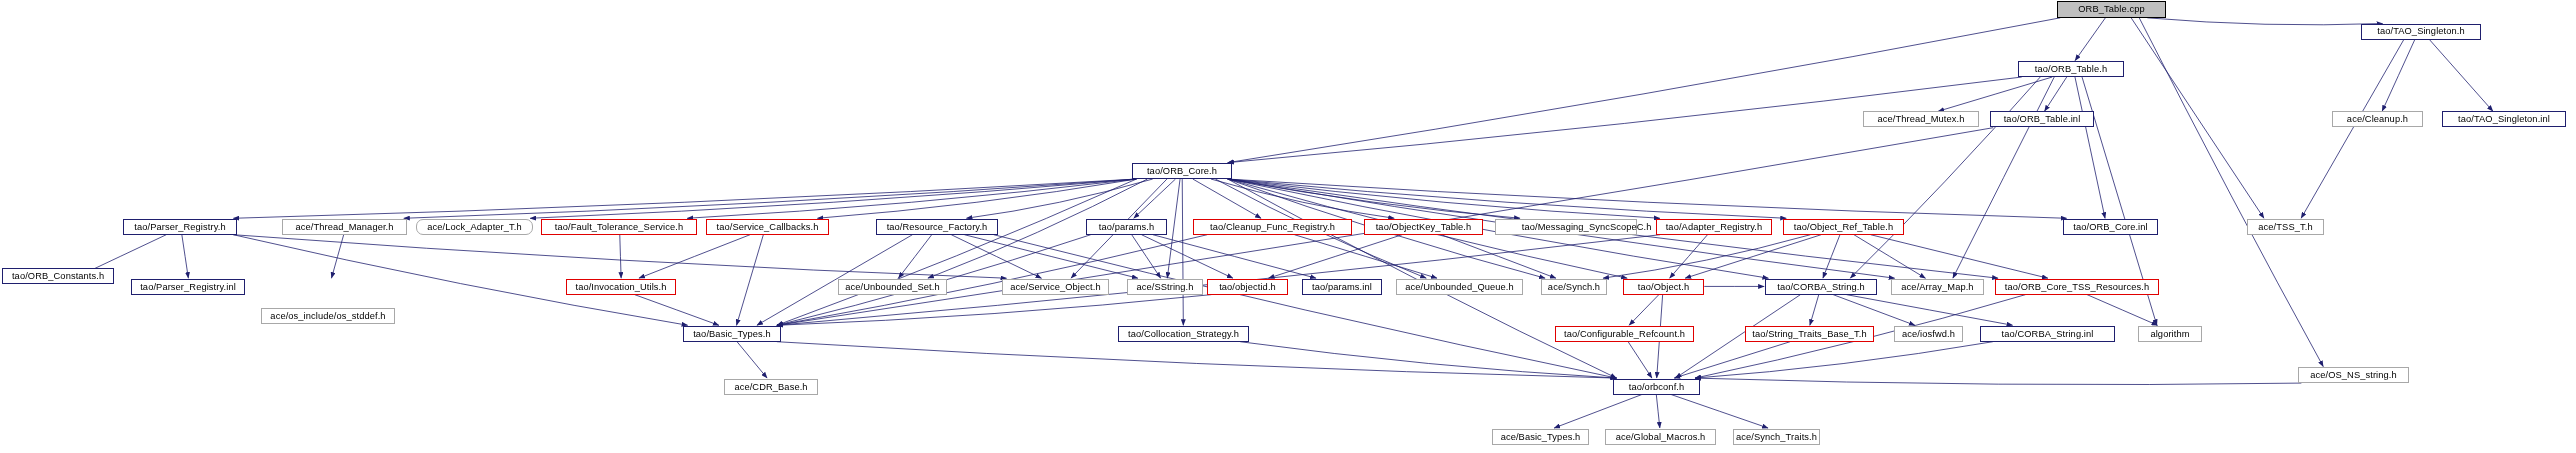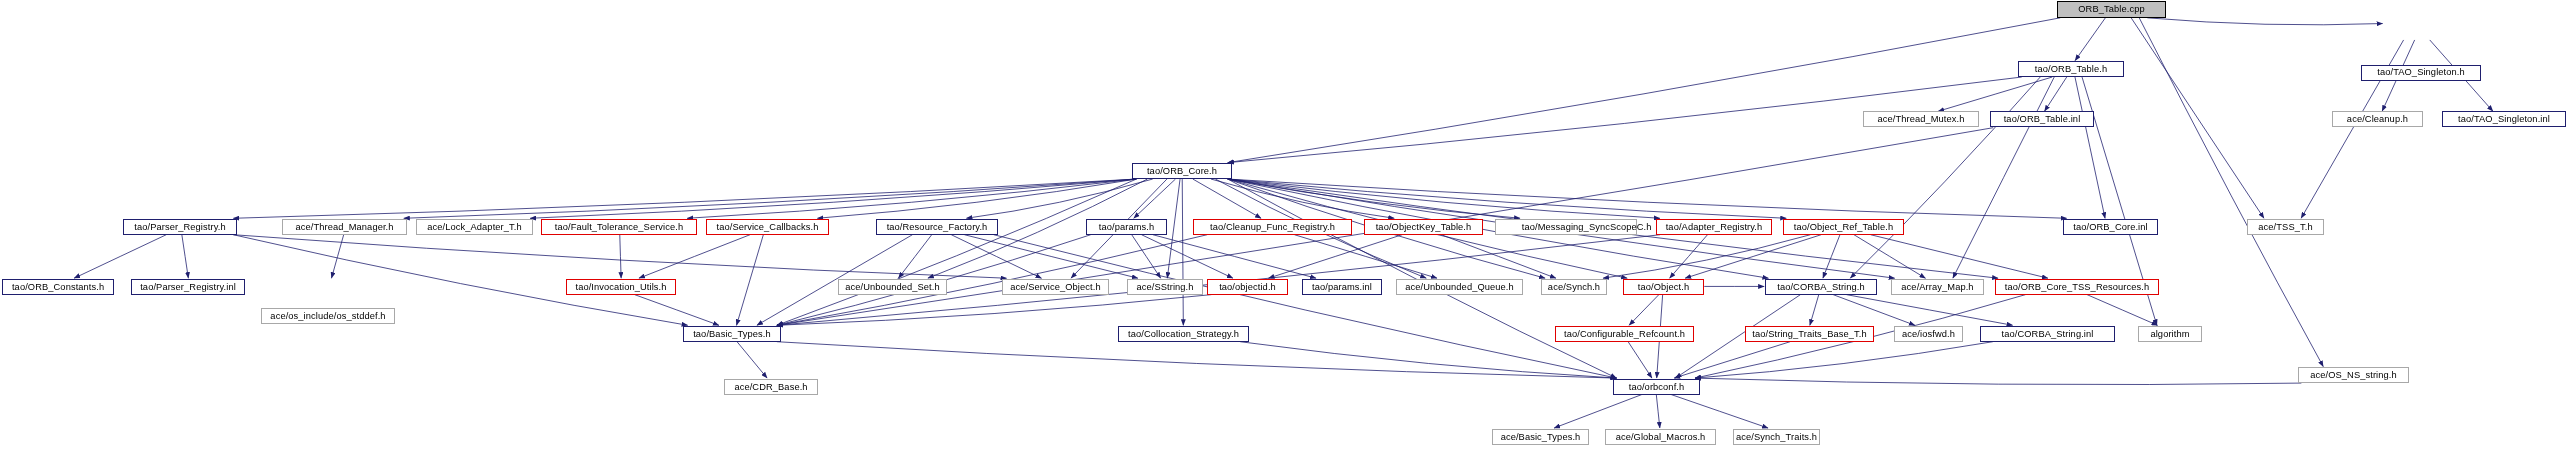--- a/index.html
+++ b/index.html
@@ -156,21 +156,21 @@
         <path d="M 2340.48 553 Q 2408.5 576.5 2476.52 600" fill="none" stroke="#1f1f6e" stroke-width="1.1" marker-end="url(#arrow)"></path>
       </g>
   </svg>
   <div id="nodes">
       <div class="node root" style="left: 2057px; top: 1.4px; width: 109px;">
         <span class="node-label">ORB_Table.cpp</span>
       </div>
       <div class="node" style="left: 2018px; top: 61px; width: 106px;">
         <span class="node-label">tao/ORB_Table.h</span>
       </div>
-      <div class="node" style="left: 2361px; top: 23.6px; width: 120px; margin-top: 41px;">
+      <div class="node" style="left: 2361px; top: 23.6px; width: 120px;">
         <span class="node-label">tao/TAO_Singleton.h</span>
       </div>
       <div class="node gray" style="left: 2332px; top: 111px; width: 91px;">
         <span class="node-label">ace/Cleanup.h</span>
       </div>
       <div class="node" style="left: 2442px; top: 111px; width: 124px;">
         <span class="node-label">tao/TAO_Singleton.inl</span>
       </div>
       <div class="node gray" style="left: 1863px; top: 111px; width: 116px;">
         <span class="node-label">ace/Thread_Mutex.h</span>
@@ -180,21 +180,21 @@
       </div>
       <div class="node" style="left: 1132px; top: 163px; width: 100px;">
         <span class="node-label">tao/ORB_Core.h</span>
       </div>
       <div class="node" style="left: 123px; top: 219px; width: 114px;">
         <span class="node-label">tao/Parser_Registry.h</span>
       </div>
       <div class="node gray" style="left: 282px; top: 219px; width: 125px;">
         <span class="node-label">ace/Thread_Manager.h</span>
       </div>
-      <div class="node gray" style="left: 416px; top: 219px; width: 117px;">
+      <div class="node gray" style="left: 416px; top: 219px; width: 117px; border-radius: 7px;">
         <span class="node-label">ace/Lock_Adapter_T.h</span>
       </div>
       <div class="node red" style="left: 541px; top: 219px; width: 156px;">
         <span class="node-label">tao/Fault_Tolerance_Service.h</span>
       </div>
       <div class="node red" style="left: 706px; top: 219px; width: 123px;">
         <span class="node-label">tao/Service_Callbacks.h</span>
       </div>
       <div class="node" style="left: 876px; top: 219px; width: 122px;">
         <span class="node-label">tao/Resource_Factory.h</span>
@@ -216,21 +216,21 @@
       </div>
       <div class="node red" style="left: 1783px; top: 219px; width: 121px;">
         <span class="node-label">tao/Object_Ref_Table.h</span>
       </div>
       <div class="node" style="left: 2063px; top: 219px; width: 95px;">
         <span class="node-label">tao/ORB_Core.inl</span>
       </div>
       <div class="node gray" style="left: 2247px; top: 219px; width: 77px;">
         <span class="node-label">ace/TSS_T.h</span>
       </div>
-      <div class="node" style="left: 2.1px; top: 279px; width: 112px;">
+      <div class="node" style="left: 2.1px; top: 268px; width: 112px;">
         <span class="node-label">tao/ORB_Constants.h</span>
       </div>
       <div class="node" style="left: 131px; top: 279px; width: 114px;">
         <span class="node-label">tao/Parser_Registry.inl</span>
       </div>
       <div class="node gray" style="left: 261px; top: 279px; width: 134px; margin-top: 29px;">
         <span class="node-label">ace/os_include/os_stddef.h</span>
       </div>
       <div class="node red" style="left: 566px; top: 279px; width: 110px;">
         <span class="node-label">tao/Invocation_Utils.h</span>

